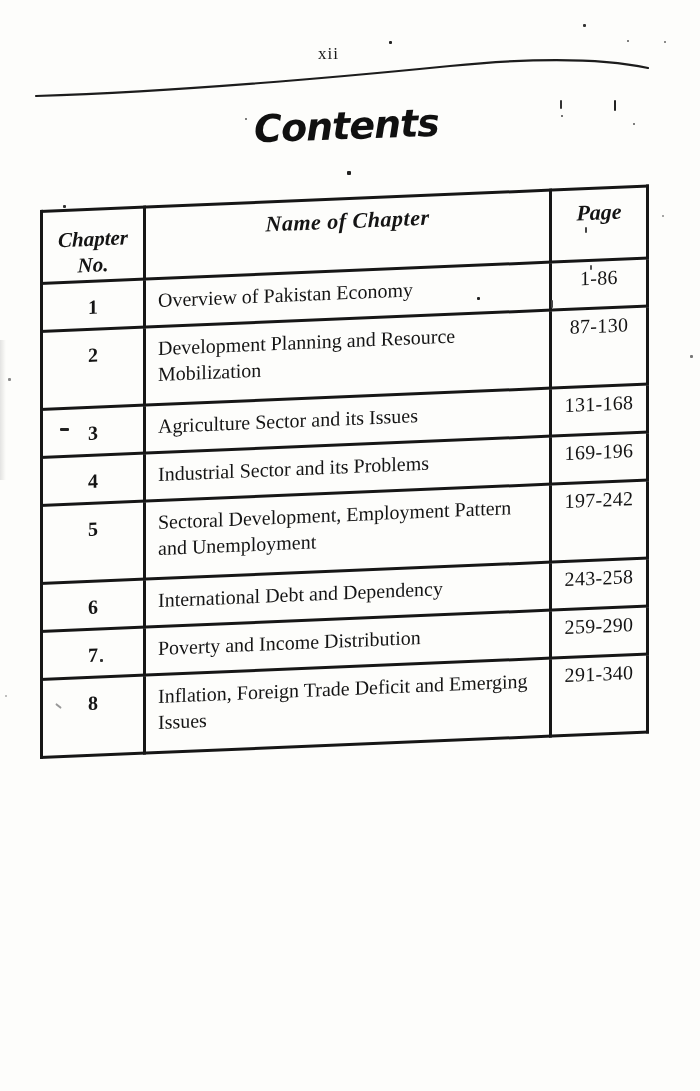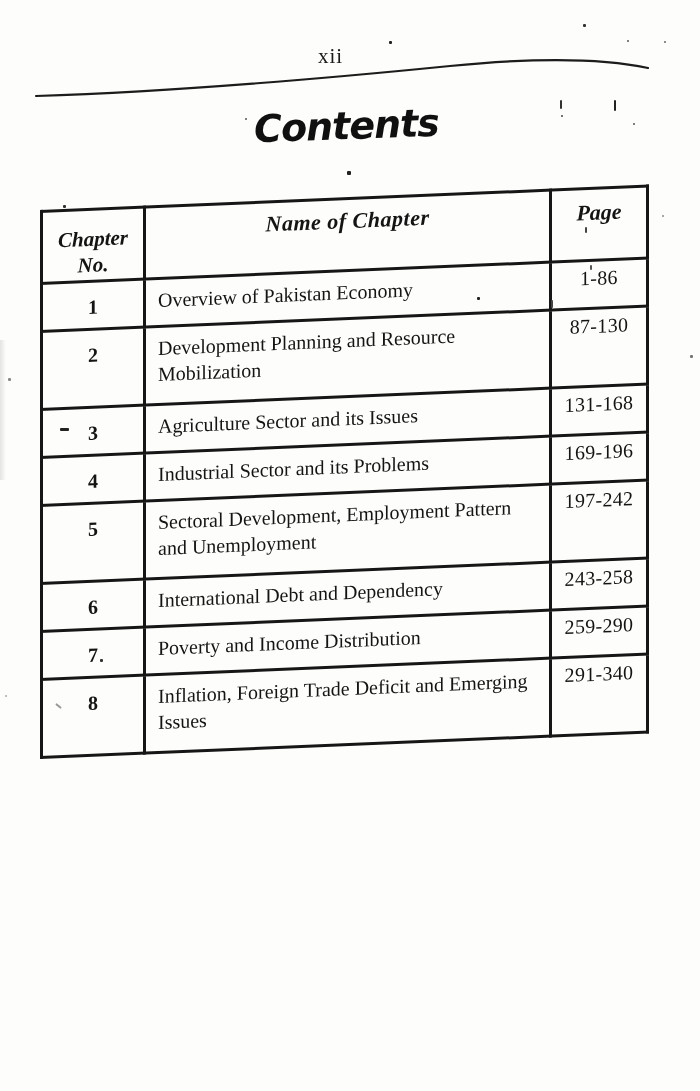--- a/index.html
+++ b/index.html
@@ -9,21 +9,21 @@
     font-family:"Liberation Serif", serif;
     color:#141414;
     position:relative;
     overflow:hidden;
   }
   .sheet{position:absolute;inset:0;}
 
   
   .folio{
     position:absolute;left:318px;top:44px;
-    font-size:21px;letter-spacing:1px;
+    font-size:17px;letter-spacing:1px;
     color:#1a1a1a;
   }
 
   
   .top-rule{position:absolute;left:0;top:0;}
 
   
   .title{
     position:absolute;left:254px;top:104px;margin:0;
     font-family:"DejaVu Sans", sans-serif;

